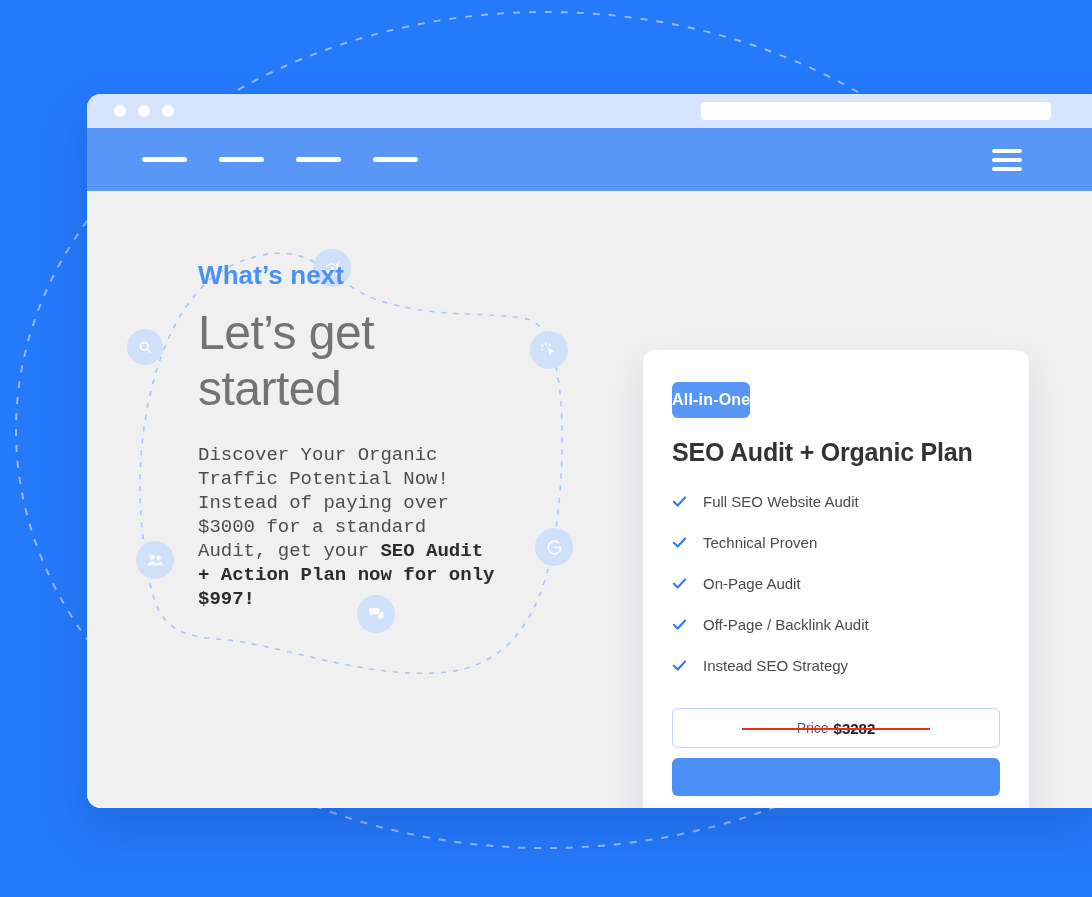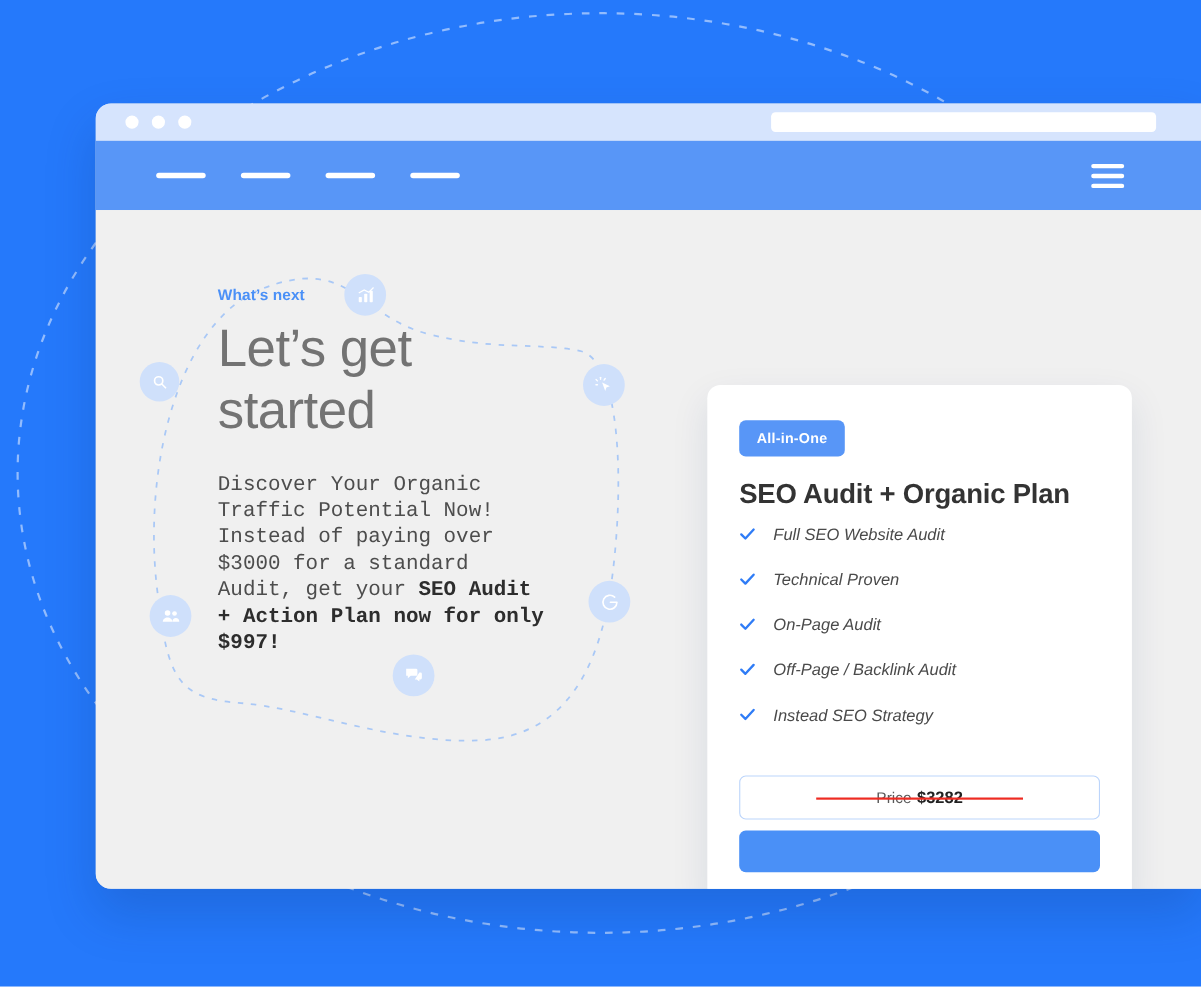--- a/index.html
+++ b/index.html
@@ -118,21 +118,21 @@
   }
 
   
   .hero {
     position: absolute;
     left: 111px;
     top: 69px;
     width: 330px;
   }
   .eyebrow {
-    font-size: 14px;
+    font-size: 26px;
     font-weight: bold;
     color: #4a90f7;
     letter-spacing: 0.1px;
     margin: 0 0 14px 0;
   }
   .headline {
     font-size: 48px;
     line-height: 56px;
     font-weight: normal;
     color: #737373;
@@ -176,44 +176,43 @@
     background: #ffffff;
     border-radius: 12px;
     box-shadow: 0 14px 34px rgba(20, 50, 110, 0.10);
     padding: 32px 29px 30px 29px;
     box-sizing: border-box;
   }
   .badge {
     display: inline-block;
     background: #5896f7;
     color: #ffffff;
-    font-size: 13px;
+    font-size: 16px;
     font-weight: bold;
-    padding: 9px 16px;
+    padding: 9px 0;
     border-radius: 6px;
     letter-spacing: 0.2px;
   }
   .card-title {
     font-size: 25px;
     font-weight: bold;
     color: #333333;
     margin: 20px 0 14px 0;
     letter-spacing: -0.2px;
   }
   .feature-list {
     list-style: none;
     margin: 0;
     padding: 0;
   }
   .feature {
     display: flex;
-    align-items: flex-start;
+    align-items: center;
     gap: 16px;
     height: 41px;
-    font-style: italic;
   }
   .check {
     width: 15px;
     height: 15px;
     flex: 0 0 15px;
     color: #2f7cf6;
   }
   .feature-text {
     font-size: 15px;
     color: #4a4a4a;

